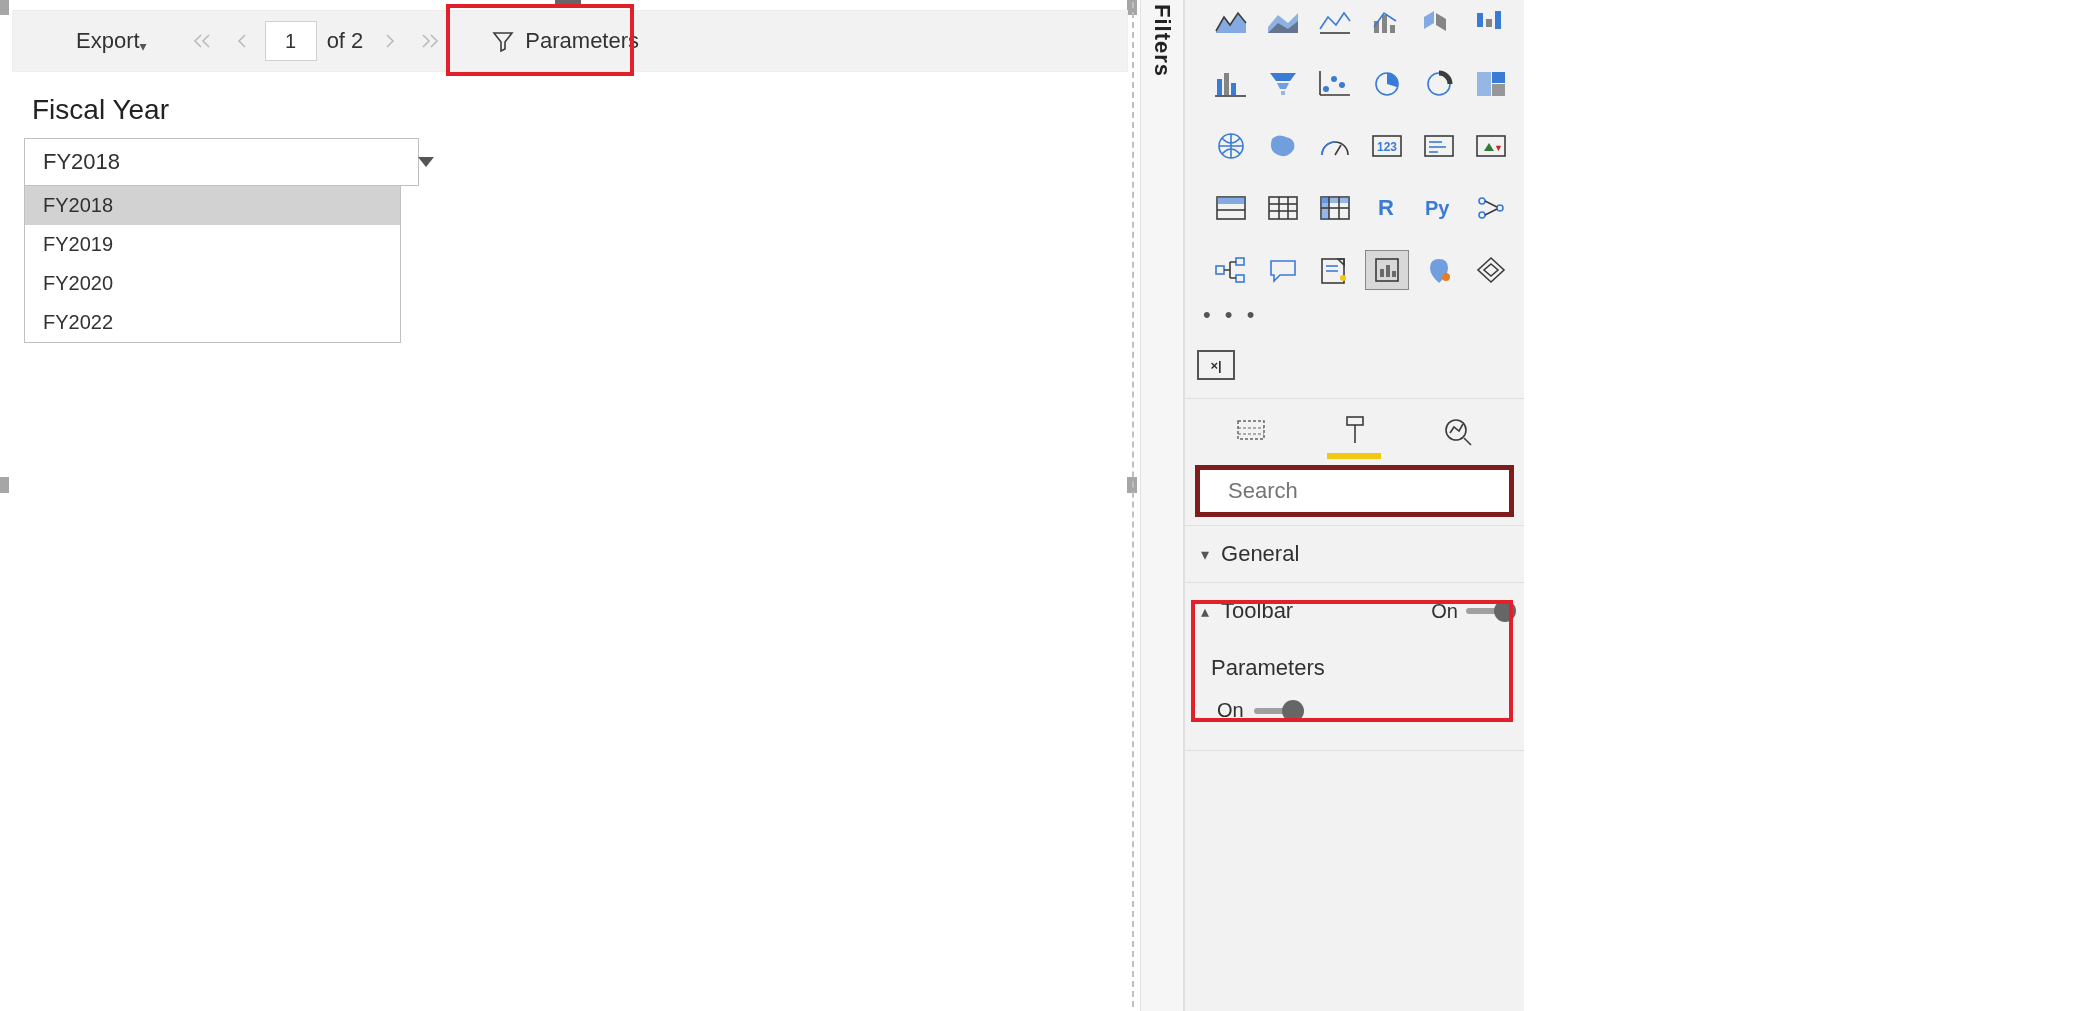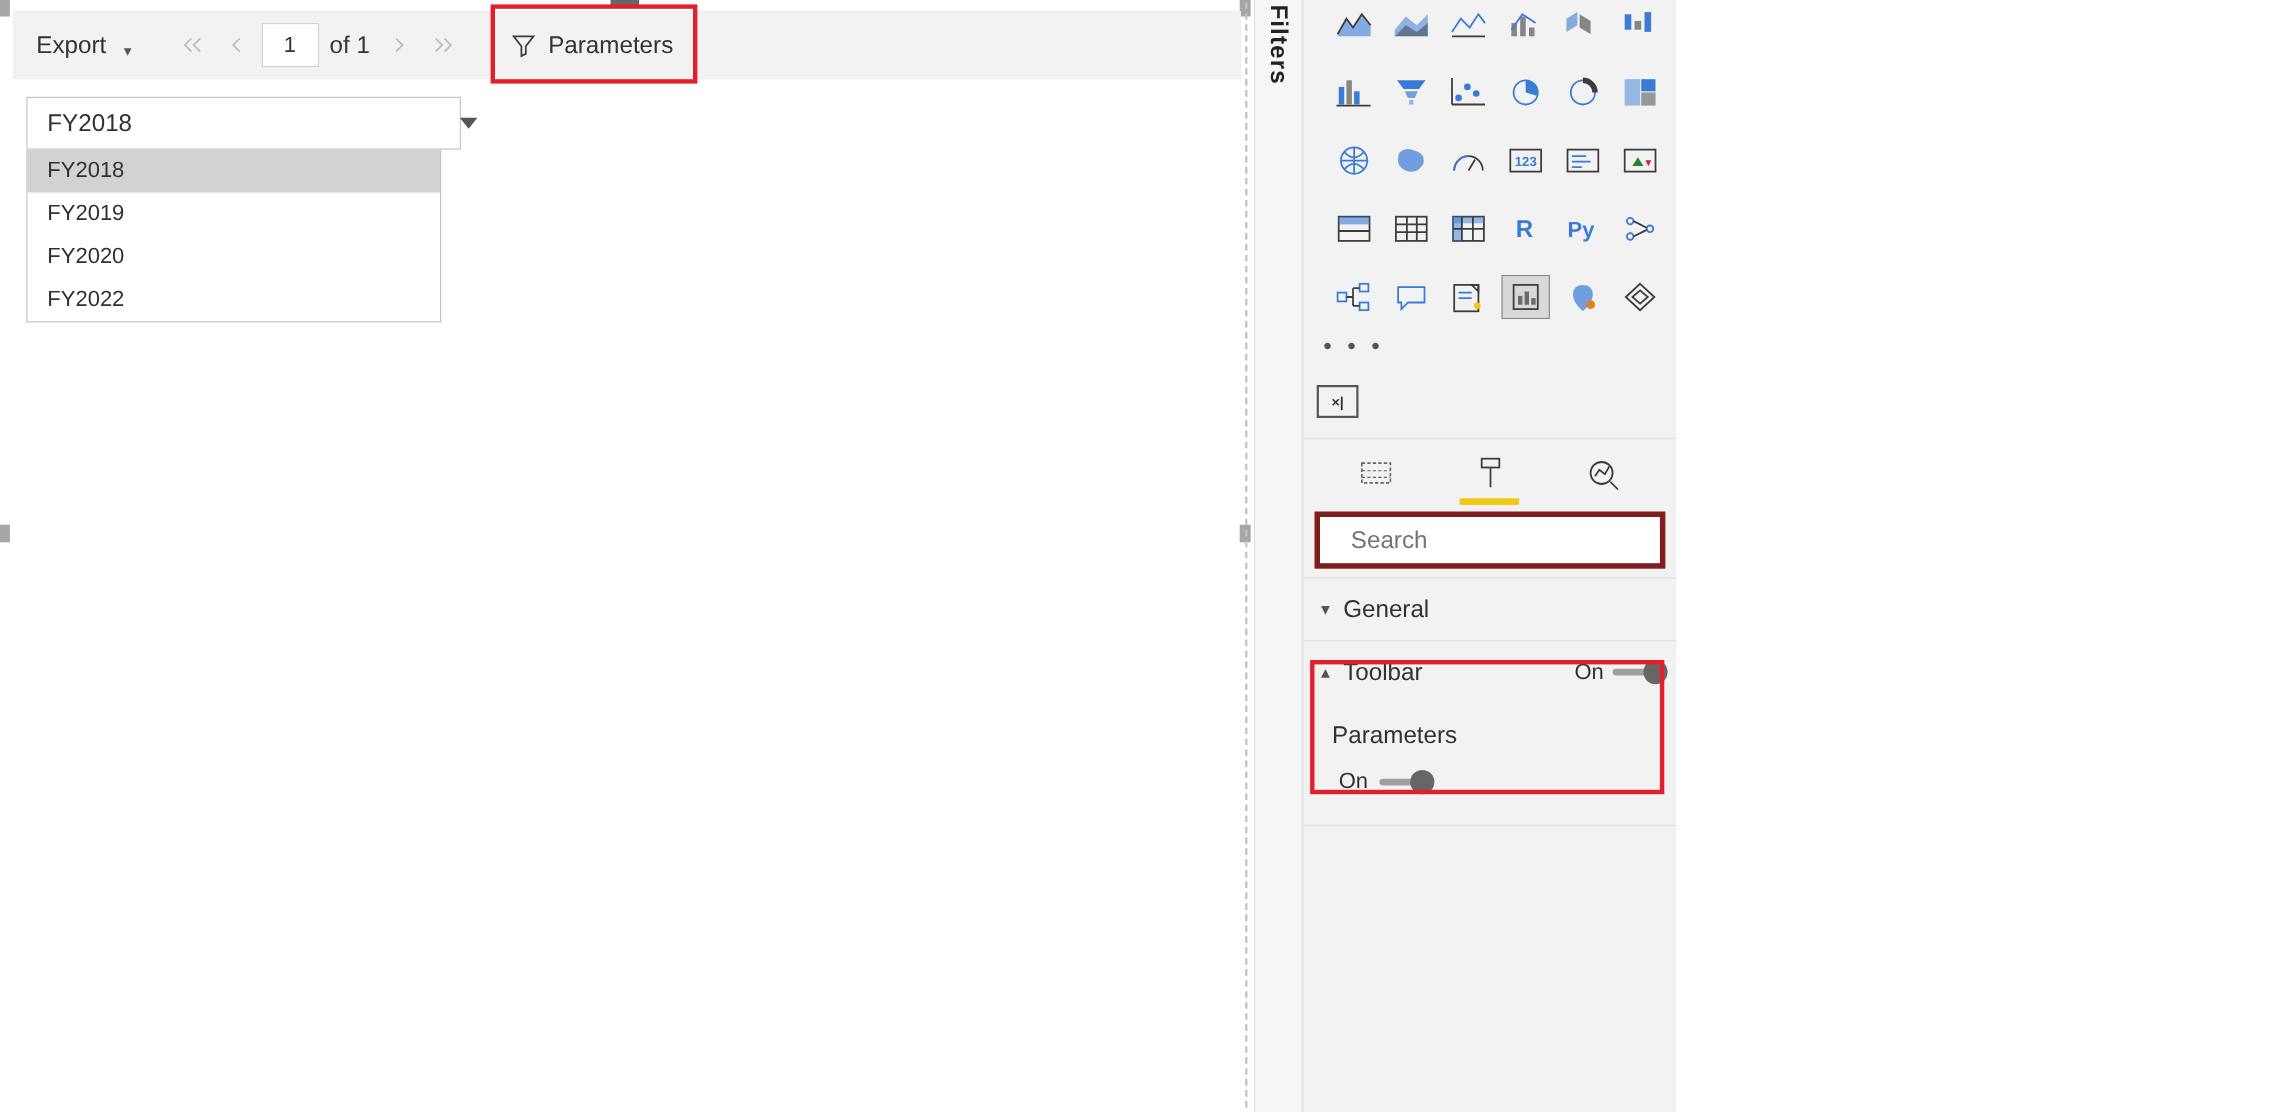--- a/index.html
+++ b/index.html
@@ -62,23 +62,24 @@
     display: flex;
     align-items: center;
     gap: 6px;
     padding: 0 12px;
     font-size: 22px;
     color: #333;
   }
   .tb-export {
     display: flex;
     align-items: flex-end;
-    gap: 16px;
+    gap: 0;
     padding: 4px 8px;
     cursor: pointer;
+    margin-left: 43px;
   }
   .tb-chev-down {
     font-size: 14px;
     color: #555;
   }
   .tb-nav-btn {
     width: 34px; height: 34px;
     display: flex; align-items: center; justify-content: center;
     color: #b3b3b3;
     font-size: 18px;
@@ -365,21 +366,21 @@
         <svg width="20" height="16" viewBox="0 0 20 16">
             <path class="st-dark" style="stroke:#bbb" d="M9 2 L3 8 L9 14 M17 2 L11 8 L17 14"></path>
           </svg>
       </div>
       <div class="tb-nav-btn">
         <svg width="14" height="16" viewBox="0 0 14 16">
             <path class="st-dark" style="stroke:#bbb" d="M10 2 L4 8 L10 14"></path>
           </svg>
       </div>
       <input class="tb-page-box" value="1" style="">
-      <span class="tb-page-of">of 1</span>
+      <span class="tb-page-of">of 2</span>
       <div class="tb-nav-btn">
         <svg width="14" height="16" viewBox="0 0 14 16">
             <path class="st-dark" style="stroke:#bbb" d="M4 2 L10 8 L4 14"></path>
           </svg>
       </div>
       <div class="tb-nav-btn">
         <svg width="20" height="16" viewBox="0 0 20 16">
             <path class="st-dark" style="stroke:#bbb" d="M3 2 L9 8 L3 14 M11 2 L17 8 L11 14"></path>
           </svg>
       </div>
@@ -387,20 +388,21 @@
       <div class="tb-params">
         <svg width="24" height="24" viewBox="0 0 24 24">
           <path class="st-dark" d="M3 4 H21 L14 13 V20 L10 22 V13 Z"></path>
         </svg>
         <span>Parameters</span>
       </div>
     </div>
     <div class="red-box-1"></div>
 
     <div class="report-body">
+      <div class="param-label">Fiscal Year</div>
       <div class="dropdown">
         <div class="dropdown-sel">
           <span>FY2018</span>
           <span class="dropdown-caret"></span>
         </div>
         <div class="dropdown-list" id="dd-list">
             <div class="dropdown-item selected">FY2018</div>
             <div class="dropdown-item">FY2019</div>
             <div class="dropdown-item">FY2020</div>
             <div class="dropdown-item">FY2022</div>

